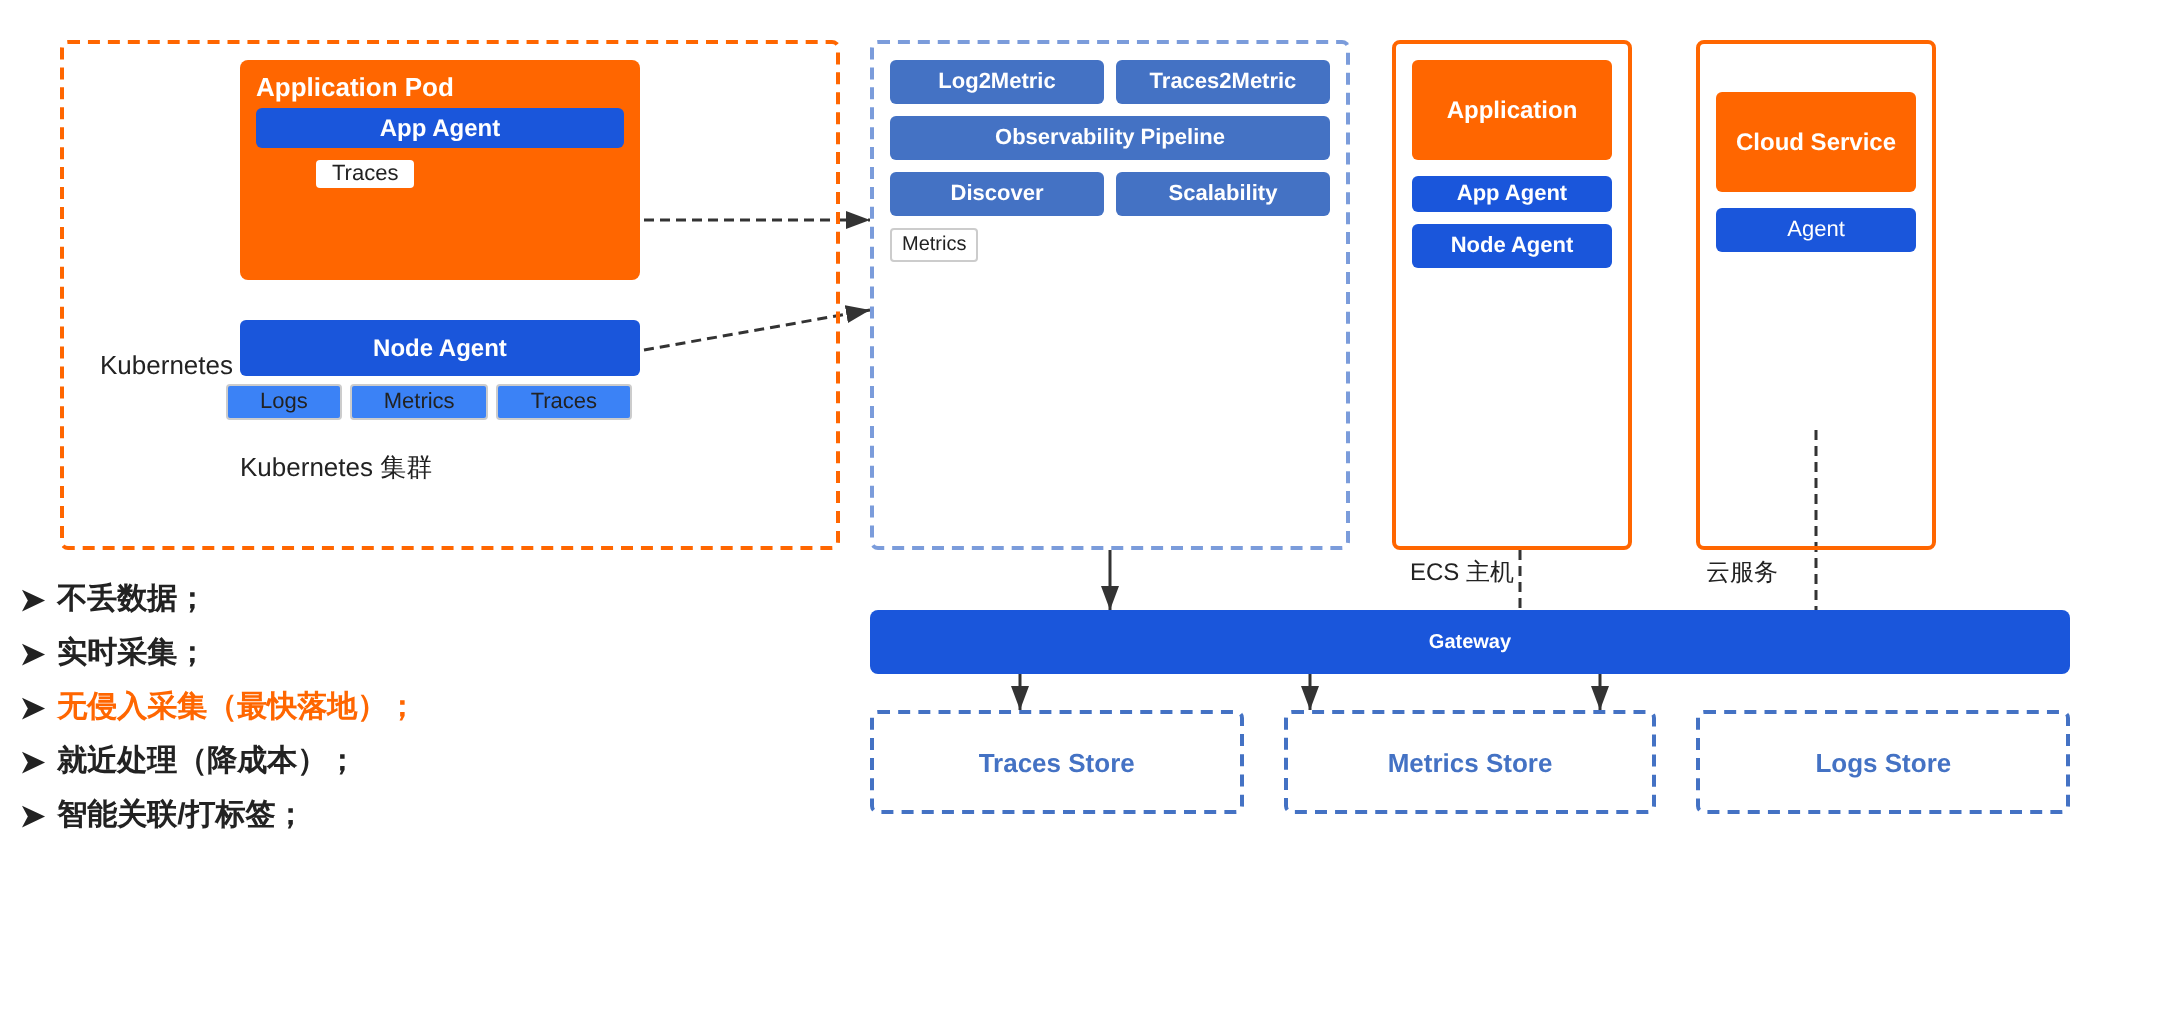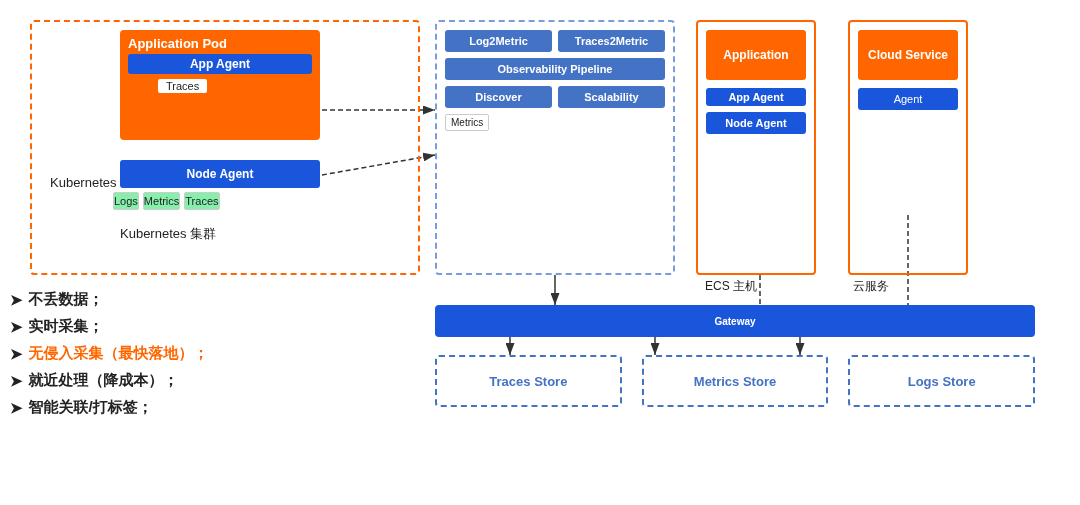--- a/index.html
+++ b/index.html
@@ -104,24 +104,24 @@
     .logs-metrics-traces {
       position: absolute;
       left: 113px;
       top: 192px;
       width: 215px;
       display: flex;
       gap: 4px;
       align-items: center;
     }
     .lmt-tag {
-      background: #86efac;
+      background: #3b82f6;
       border: 1px solid #ccc;
       font-size: 11px;
-      padding: 2px 0;
+      padding: 2px 16px;
       border-radius: 2px;
       color: #222;
     }
 
     
     .k8s-cluster-label {
       position: absolute;
       left: 120px;
       top: 225px;
       font-size: 13px;
@@ -249,20 +249,21 @@
     }
     .cloud-service-inner {
       background: #ff6600;
       color: #fff;
       font-size: 12px;
       font-weight: bold;
       text-align: center;
       padding: 18px 4px;
       border-radius: 3px;
       margin-bottom: 8px;
+      margin-top: 16px;
     }
     .cloud-agent-box {
       background: #1a56db;
       color: #fff;
       font-size: 11px;
       font-weight: normal;
       text-align: center;
       padding: 5px 20px;
       border-radius: 3px;
     }

